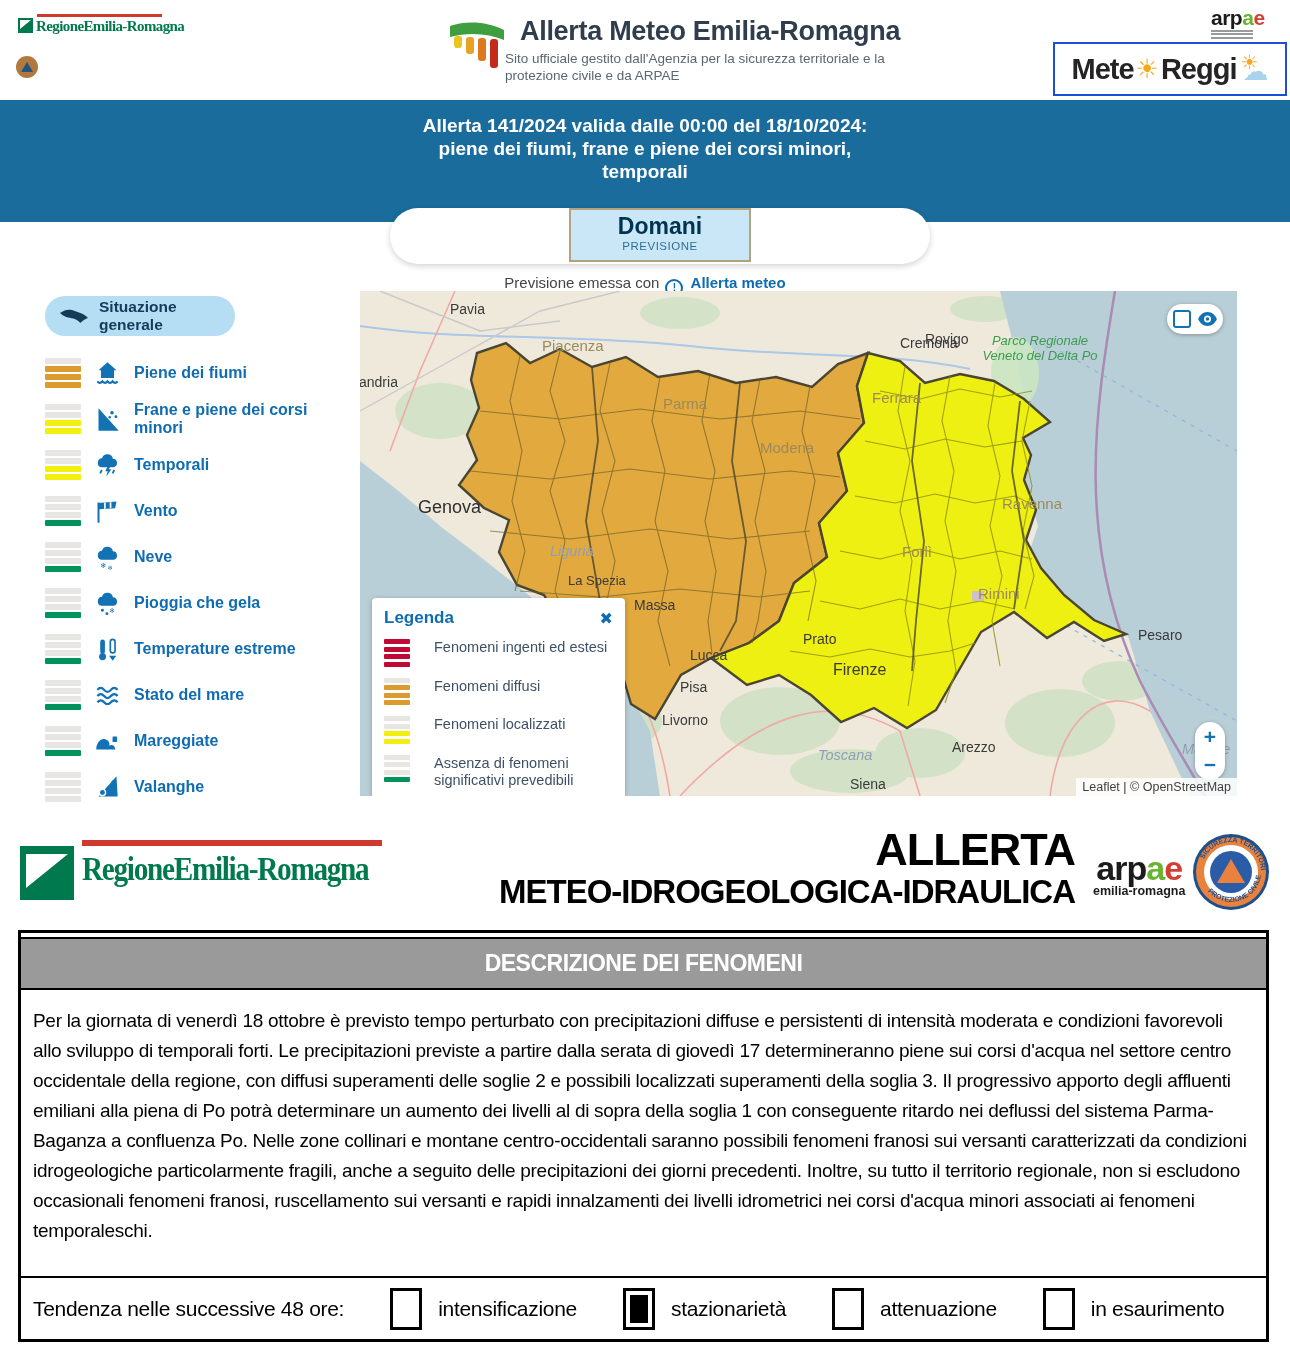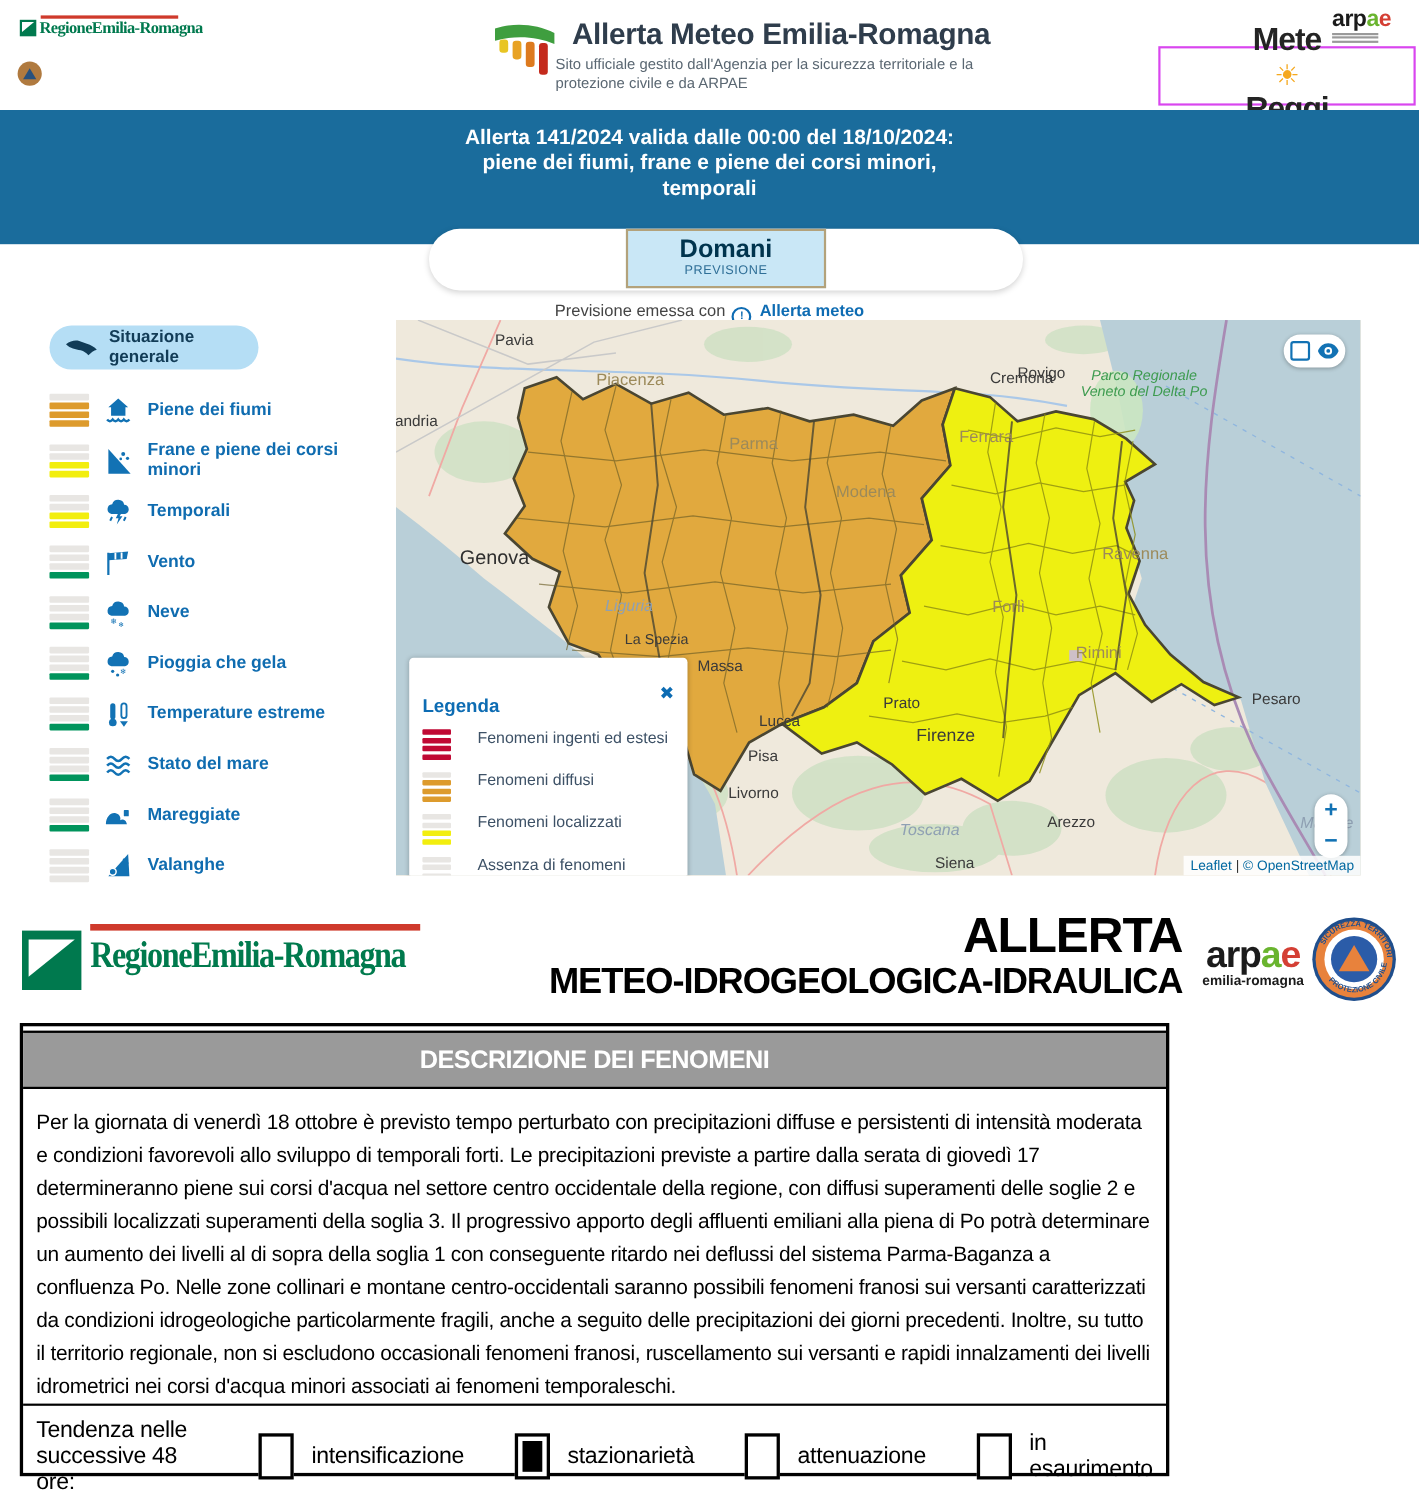--- a/index.html
+++ b/index.html
@@ -17,21 +17,21 @@
   .pc-mini{width:22px;height:22px;border-radius:50%;background:#b07a3f;position:relative;flex:0 0 auto;}
   .pc-mini::after{content:"";position:absolute;left:5px;top:6px;border-style:solid;border-width:0 6px 10px 6px;border-color:transparent transparent #27517e transparent;}
   .agency-txt{font-size:12.5px;font-weight:bold;color:#2b3a4a;line-height:15px;}
   .site-logo{position:absolute;left:448px;top:20px;}
   .site-title{position:absolute;left:520px;top:16px;font-size:27px;font-weight:bold;color:#2f3d4c;letter-spacing:-0.3px;}
   .site-sub{position:absolute;left:505px;top:50px;font-size:13.5px;color:#5a6772;width:380px;line-height:17px;}
   .arpae-top{position:absolute;left:1211px;top:8px;text-align:left;}
   .arpae-word{font-size:21px;font-weight:bold;letter-spacing:-0.5px;color:#1b1b1b;line-height:20px;}
   .arpae-word .g{color:#69b42e;} .arpae-word .r{color:#d43f34;}
   .arpae-lines span{display:block;width:42px;height:2px;background:#9a9a9a;margin:1.5px 0;}
-  .meteo-reggio{position:absolute;left:1053px;top:42px;width:230px;height:50px;border:2px solid #d946ef;background:#fff;display:flex;align-items:center;justify-content:center;gap:2px;flex-direction:column;}
+  .meteo-reggio{position:absolute;left:1053px;top:42px;width:230px;height:50px;border:2px solid #1d4ed8;background:#fff;display:flex;align-items:center;justify-content:center;gap:2px;}
   .mr-txt{font-size:29px;font-weight:bold;color:#242424;letter-spacing:-1px;}
   .mr-sun{color:#f5a81e;font-size:26px;line-height:26px;}
   .mr-cloudsun{position:relative;width:30px;height:30px;}
   .mr-cloudsun .s{position:absolute;left:2px;top:-4px;color:#f5a81e;font-size:20px;}
   .mr-cloudsun .c{position:absolute;left:4px;top:2px;color:#a9d3ea;font-size:26px;}
 
   
   .banner{position:absolute;left:0;top:100px;width:1290px;height:122px;background:#1a6c9c;}
   .banner-text{margin:14px auto 0 auto;width:480px;text-align:center;color:#fff;font-weight:bold;font-size:19px;line-height:23px;}
 
@@ -70,46 +70,46 @@
   .ml-big{font-size:18px;color:#2e2e2e;}
   .ml-med{font-size:16px;}
   .ml-reg{font-style:italic;color:#8fa0b3;font-size:14.5px;}
   .ml-park{font-style:italic;color:#3d9b4f;font-size:13px;text-align:center;width:120px;white-space:normal;line-height:15px;}
   .ml-under{color:#9c8a5a;font-size:15px;}
   .eye-ctl{position:absolute;right:14px;top:13px;width:56px;height:30px;background:#fff;border-radius:15px;box-shadow:0 1px 4px rgba(0,0,0,.3);display:flex;align-items:center;justify-content:center;gap:6px;cursor:pointer;}
   .eye-cb{width:14px;height:14px;border:2px solid #1272b4;border-radius:3px;background:#fff;}
   .zoom-ctl{position:absolute;right:12px;bottom:16px;width:30px;height:58px;background:#fff;border-radius:15px;box-shadow:0 1px 4px rgba(0,0,0,.3);display:flex;flex-direction:column;align-items:center;justify-content:space-between;padding:4px 0;box-sizing:border-box;}
   .zoom-ctl div{color:#1272b4;font-size:21px;font-weight:bold;line-height:22px;cursor:pointer;}
   .attrib{position:absolute;right:0;bottom:0;background:rgba(255,255,255,.85);font-size:12.5px;padding:2px 6px;color:#333;}
-  .attrib .lnk{color:#0369a1;}
+  .attrib .lnk{color:#404040;}
 
   
   .legend{position:absolute;left:12px;top:307px;width:253px;background:#fff;border-radius:4px;box-shadow:0 1px 5px rgba(0,0,0,.25);padding:10px 12px 12px 12px;box-sizing:border-box;}
   .leg-head{display:flex;justify-content:space-between;align-items:center;}
-  .leg-title{color:#0d6cb3;font-weight:bold;font-size:17px;margin-top:24px;}
+  .leg-title{color:#0d6cb3;font-weight:bold;font-size:17px;}
   .leg-close{color:#0d6cb3;font-weight:bold;font-size:16px;cursor:pointer;}
   .leg-item{display:flex;gap:24px;align-items:flex-start;margin-top:11px;}
   .leg-item .lbl{font-size:14.5px;color:#3d5166;line-height:17px;}
 
   
   .doc-rer{position:absolute;left:20px;top:836px;width:360px;height:78px;}
   .doc-rer .bar{position:absolute;left:62px;top:4px;width:300px;height:6px;background:#cf3a2c;}
   .doc-rer .sq{position:absolute;left:0;top:10px;width:54px;height:54px;background:#00794e;}
   .doc-rer .sq::after{content:"";position:absolute;left:6px;top:8px;border-style:solid;border-width:0 0 34px 42px;border-color:transparent transparent transparent #fff;}
   .doc-rer .txt{position:absolute;left:62px;top:14px;font-family:"Liberation Serif","DejaVu Serif",serif;font-weight:bold;color:#007a4d;font-size:34px;letter-spacing:-1.5px;transform:scaleX(.86);transform-origin:left;white-space:nowrap;}
   .doc-title{position:absolute;left:490px;top:826px;width:585px;text-align:right;color:#000;}
   .doc-title .l1{font-size:45px;font-weight:bold;letter-spacing:-1px;line-height:48px;}
   .doc-title .l2{font-size:33px;font-weight:bold;letter-spacing:-1px;line-height:36px;}
   .arpae-doc{position:absolute;left:1093px;top:852px;text-align:center;}
   .arpae-doc .w{font-size:34px;font-weight:bold;letter-spacing:-1px;color:#1b1b1b;line-height:32px;}
   .arpae-doc .w .g{color:#69b42e;} .arpae-doc .w .r{color:#d43f34;}
   .arpae-doc .s{font-size:12.5px;font-weight:bold;color:#1b1b1b;}
   .pc-badge{position:absolute;left:1192px;top:833px;}
 
-  .doc-box{position:absolute;left:18px;top:930px;width:1045px;height:412px;border:3px solid #000;box-sizing:border-box;background:#fff;}
+  .doc-box{position:absolute;left:18px;top:930px;width:1251px;height:412px;border:3px solid #000;box-sizing:border-box;background:#fff;}
   .doc-header{margin-top:4px;border-top:2px solid #000;border-bottom:2px solid #000;background:#9a9a9a;color:#fff;text-align:center;font-size:23px;font-weight:bold;letter-spacing:-0.5px;padding:11px 0;}
   .doc-body{padding:16px 12px 10px 12px;font-size:19px;line-height:30px;letter-spacing:-0.3px;color:#000;height:286px;box-sizing:border-box;overflow:hidden;}
   .tendenza{border-top:2px solid #000;display:flex;align-items:center;padding:10px 12px;font-size:21px;color:#000;letter-spacing:-0.3px;}
   .opt{display:flex;align-items:center;gap:16px;margin-left:46px;}
   .opt:first-of-type{margin-left:20px;}
   .cb{width:26px;height:36px;border:3px solid #000;background:#fff;position:relative;flex:0 0 auto;}
   .cb.checked::after{content:"";position:absolute;left:4px;top:4px;right:4px;bottom:4px;background:#000;}
 </style>
 </head>
 <body>

